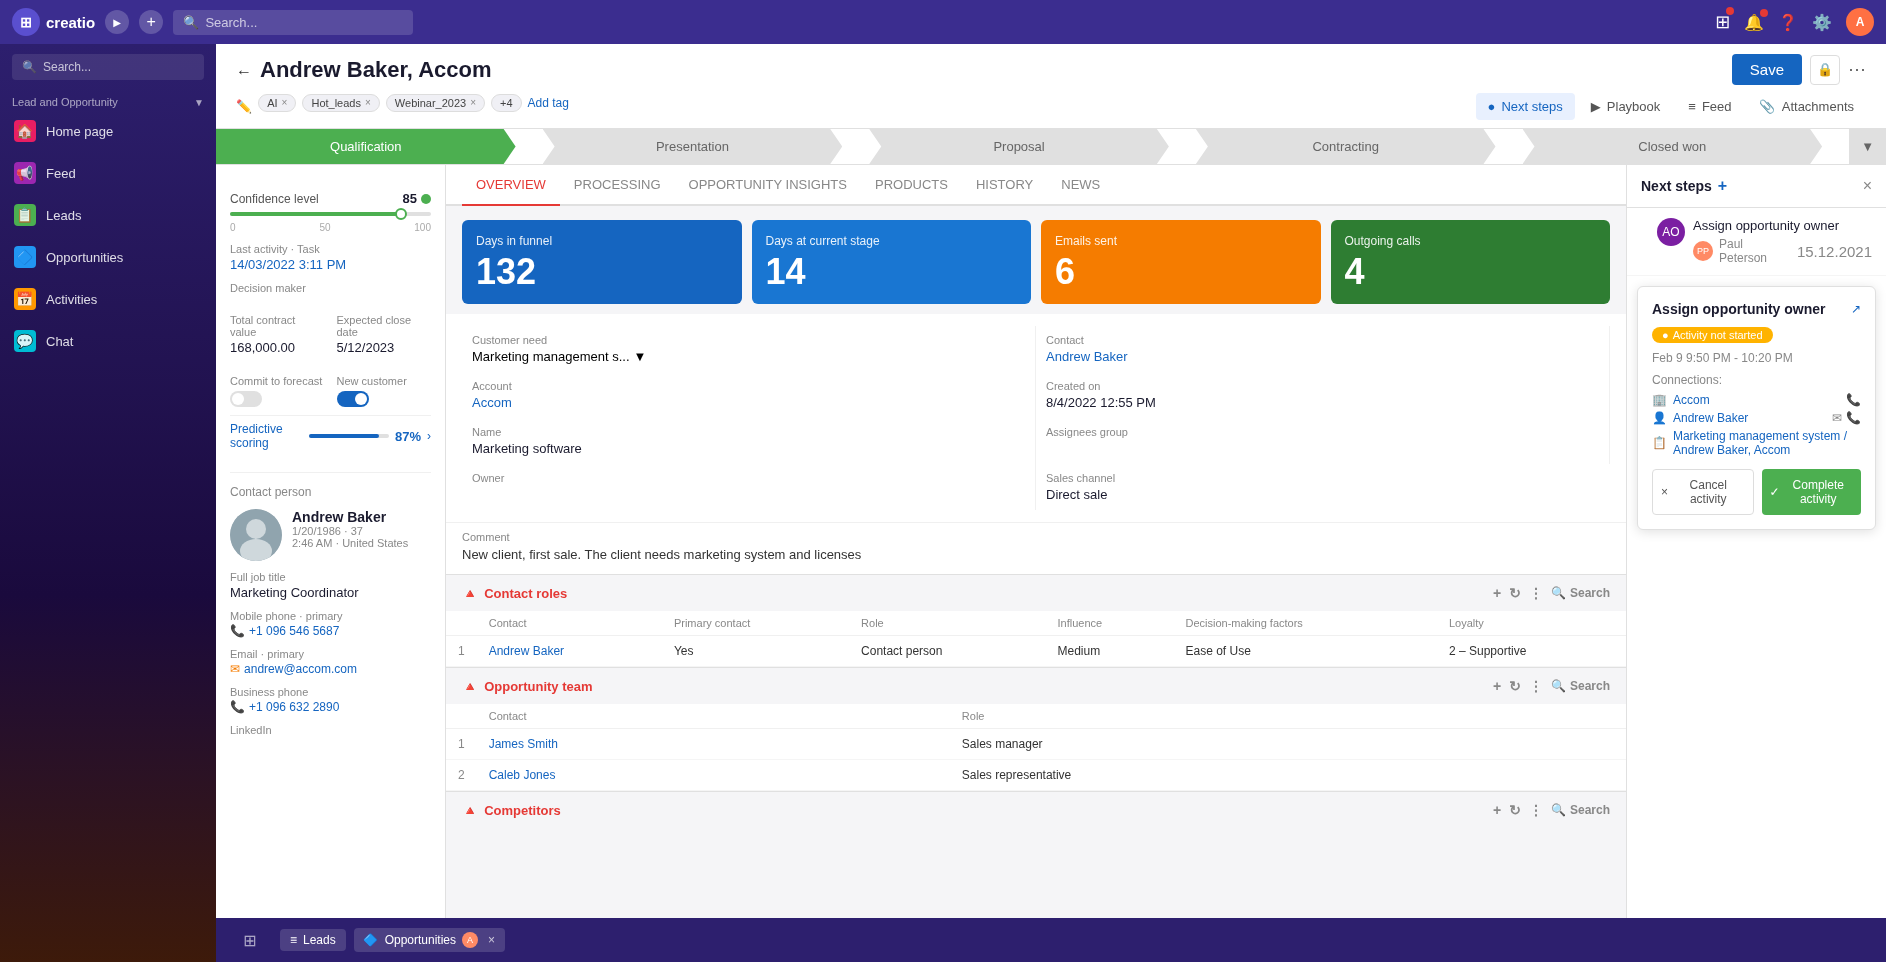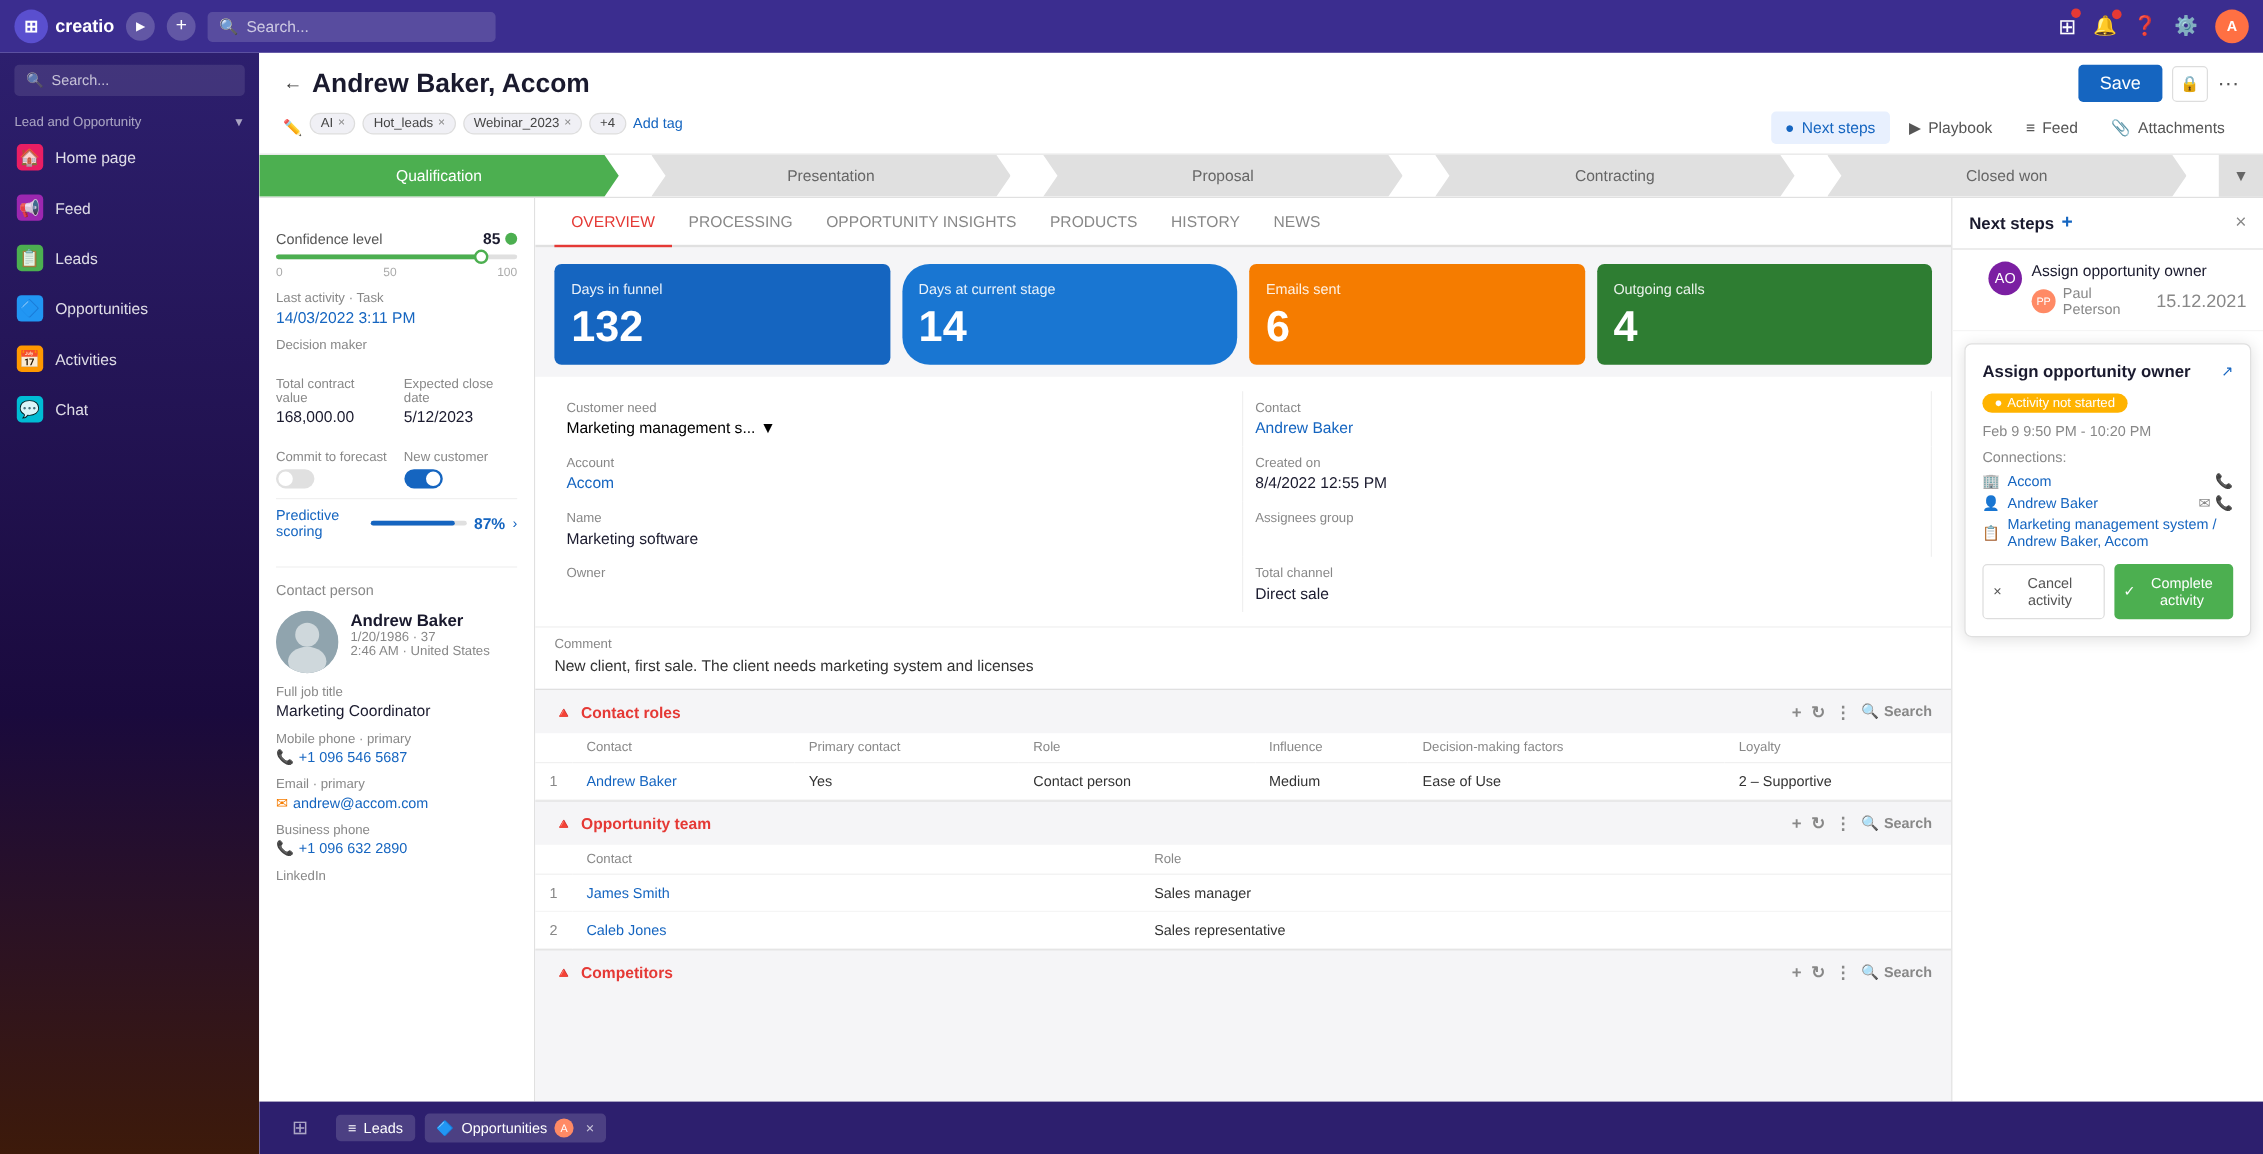--- a/index.html
+++ b/index.html
@@ -144,21 +144,21 @@
     
     .center-panel { flex: 1; overflow-y: auto; background: #f5f5f7; }
     .center-tabs { background: white; border-bottom: 2px solid #e0e0e0; display: flex; padding: 0 16px; }
     .ctab { padding: 12px 14px; font-size: 13px; color: #888; cursor: pointer; border-bottom: 2px solid transparent; margin-bottom: -2px; font-weight: 500; }
     .ctab.active { color: #e53935; border-bottom-color: #e53935; }
 
     
     .kpi-row { display: flex; gap: 10px; padding: 14px 16px 0; }
     .kpi-card { flex: 1; border-radius: 6px; padding: 14px; color: white; }
     .kpi-blue { background: #1565c0; }
-    .kpi-blue2 { background: #1976d2; border-radius: 23px; }
+    .kpi-blue2 { background: #1976d2; }
     .kpi-orange { background: #f57c00; }
     .kpi-green { background: #2e7d32; }
     .kpi-title { font-size: 12px; opacity: 0.9; margin-bottom: 6px; }
     .kpi-value { font-size: 36px; font-weight: 700; line-height: 1; }
 
     
     .overview-grid { display: grid; grid-template-columns: 1fr 1fr; gap: 0; padding: 12px 16px; background: white; margin-top: 10px; border-radius: 0; }
     .ov-field { padding: 8px 10px; border-right: 1px solid #f0f0f0; }
     .ov-field:last-child { border-right: none; }
     .ov-label { font-size: 11px; color: #888; margin-bottom: 3px; }
@@ -523,21 +523,21 @@
           </div>
           <div class="ov-field">
             <div class="ov-label">Assignees group</div>
             <div class="ov-value"></div>
           </div>
           <div class="ov-field">
             <div class="ov-label">Owner</div>
             <div class="ov-value"></div>
           </div>
           <div class="ov-field">
-            <div class="ov-label">Total channel</div>
+            <div class="ov-label">Sales channel</div>
             <div class="ov-value">Direct sale</div>
           </div>
         </div>
 
         <div class="comment-section" style="border-top:1px solid #f0f0f0;">
           <div class="comment-label">Comment</div>
           <div class="comment-text">New client, first sale. The client needs marketing system and licenses</div>
         </div>
 
         <div class="section-header">

